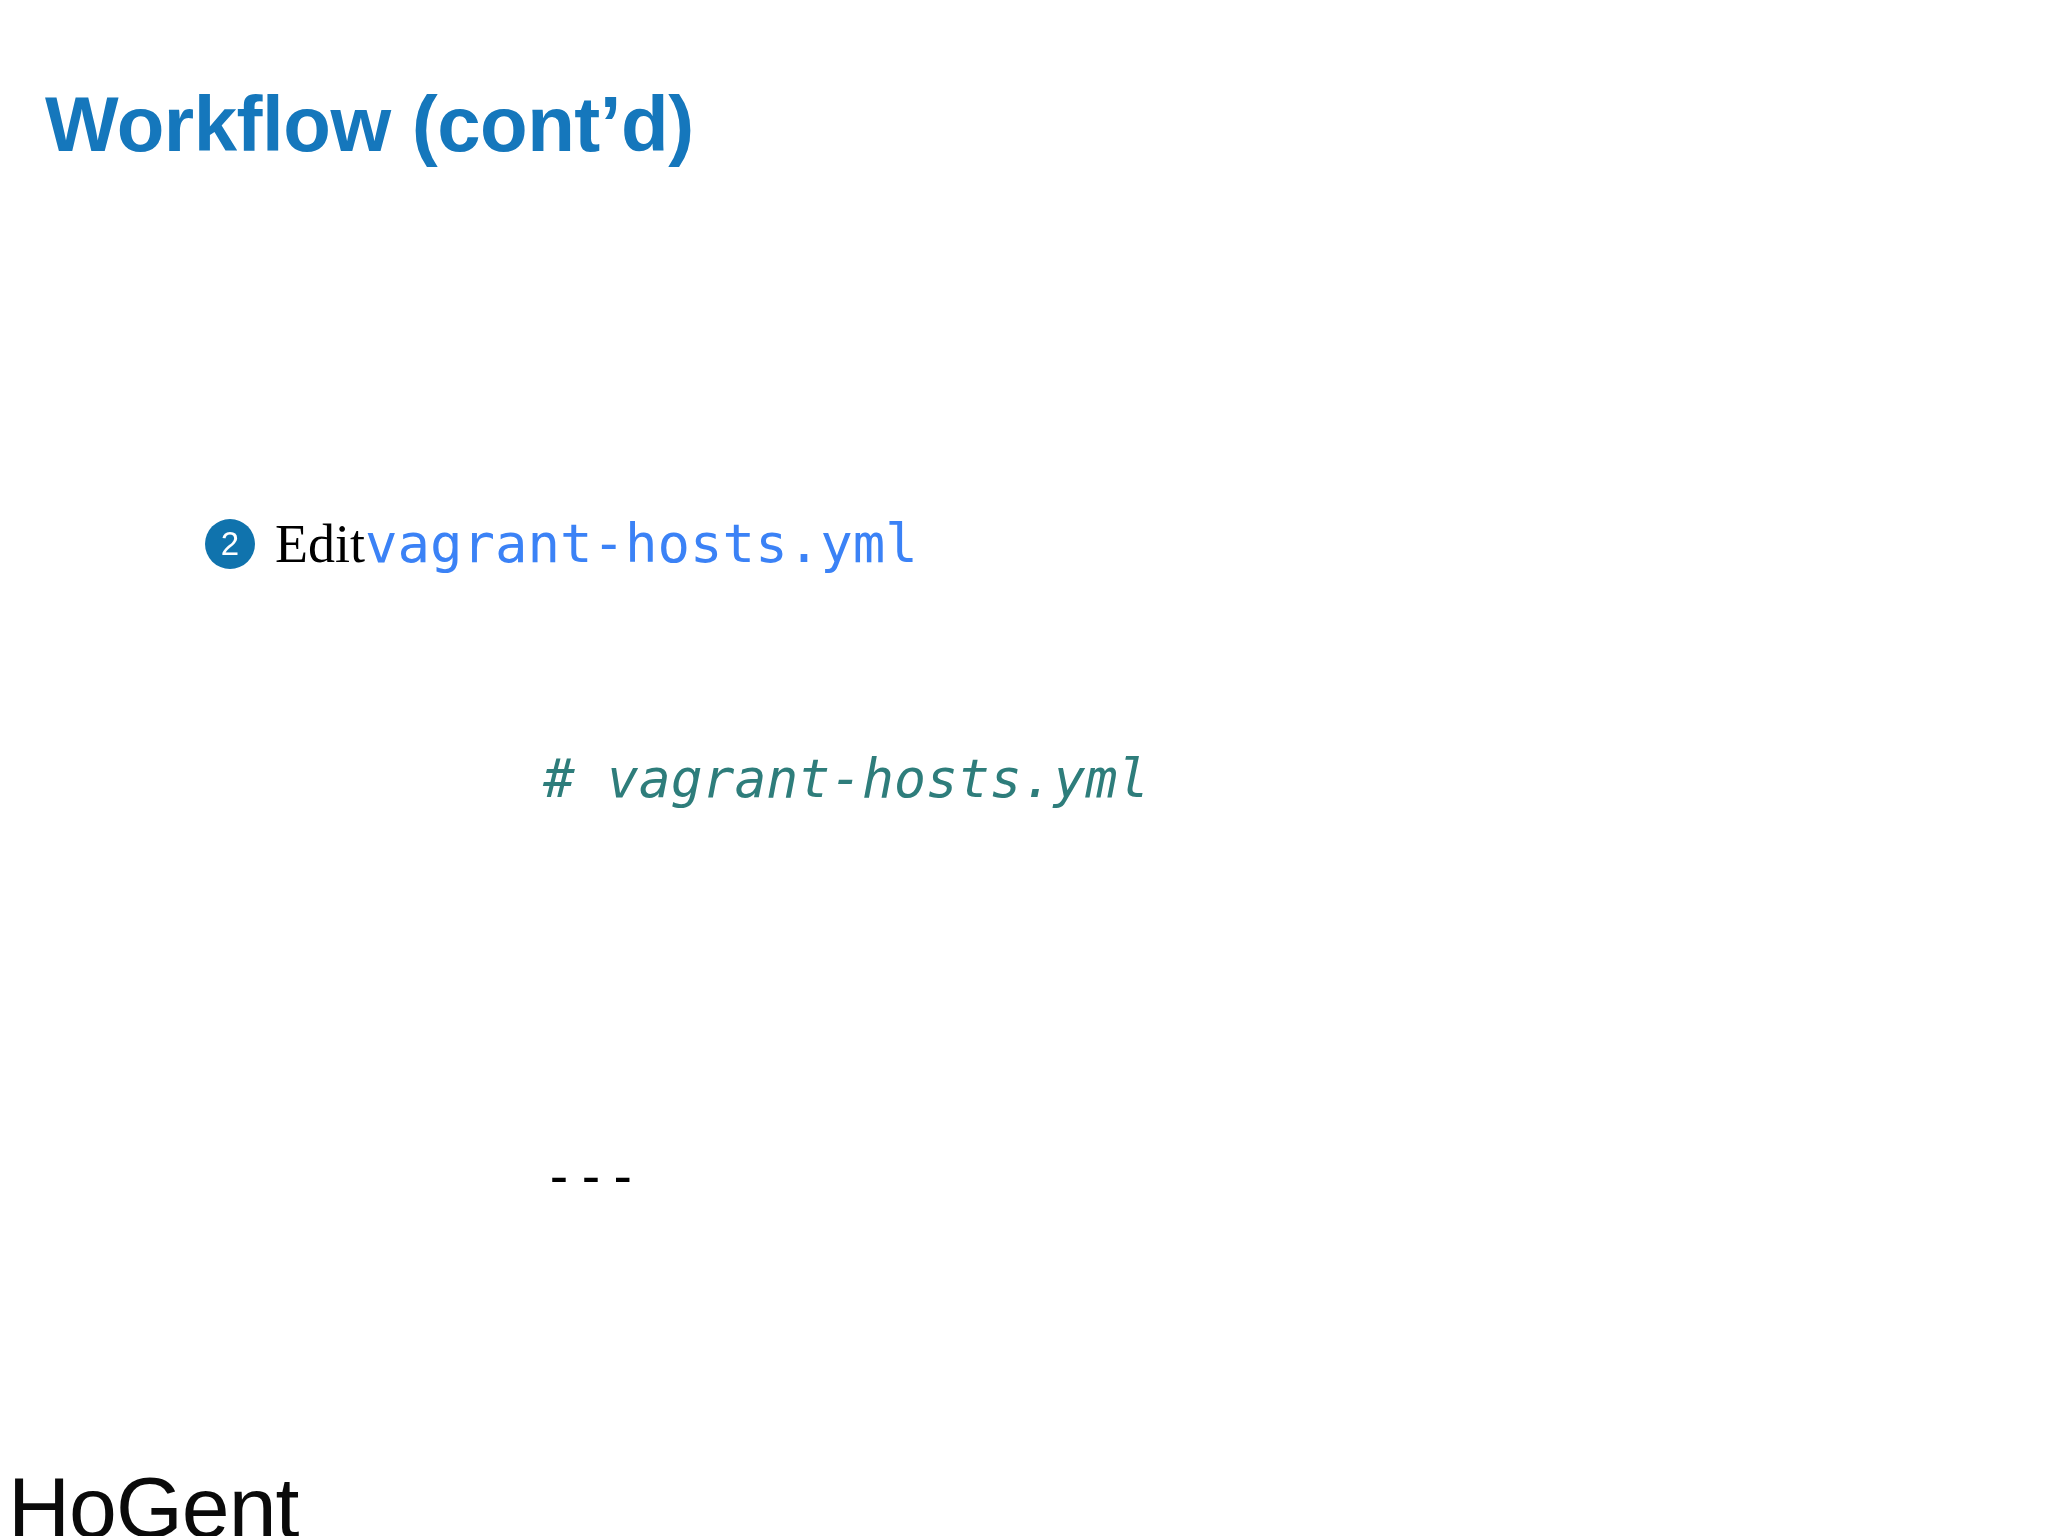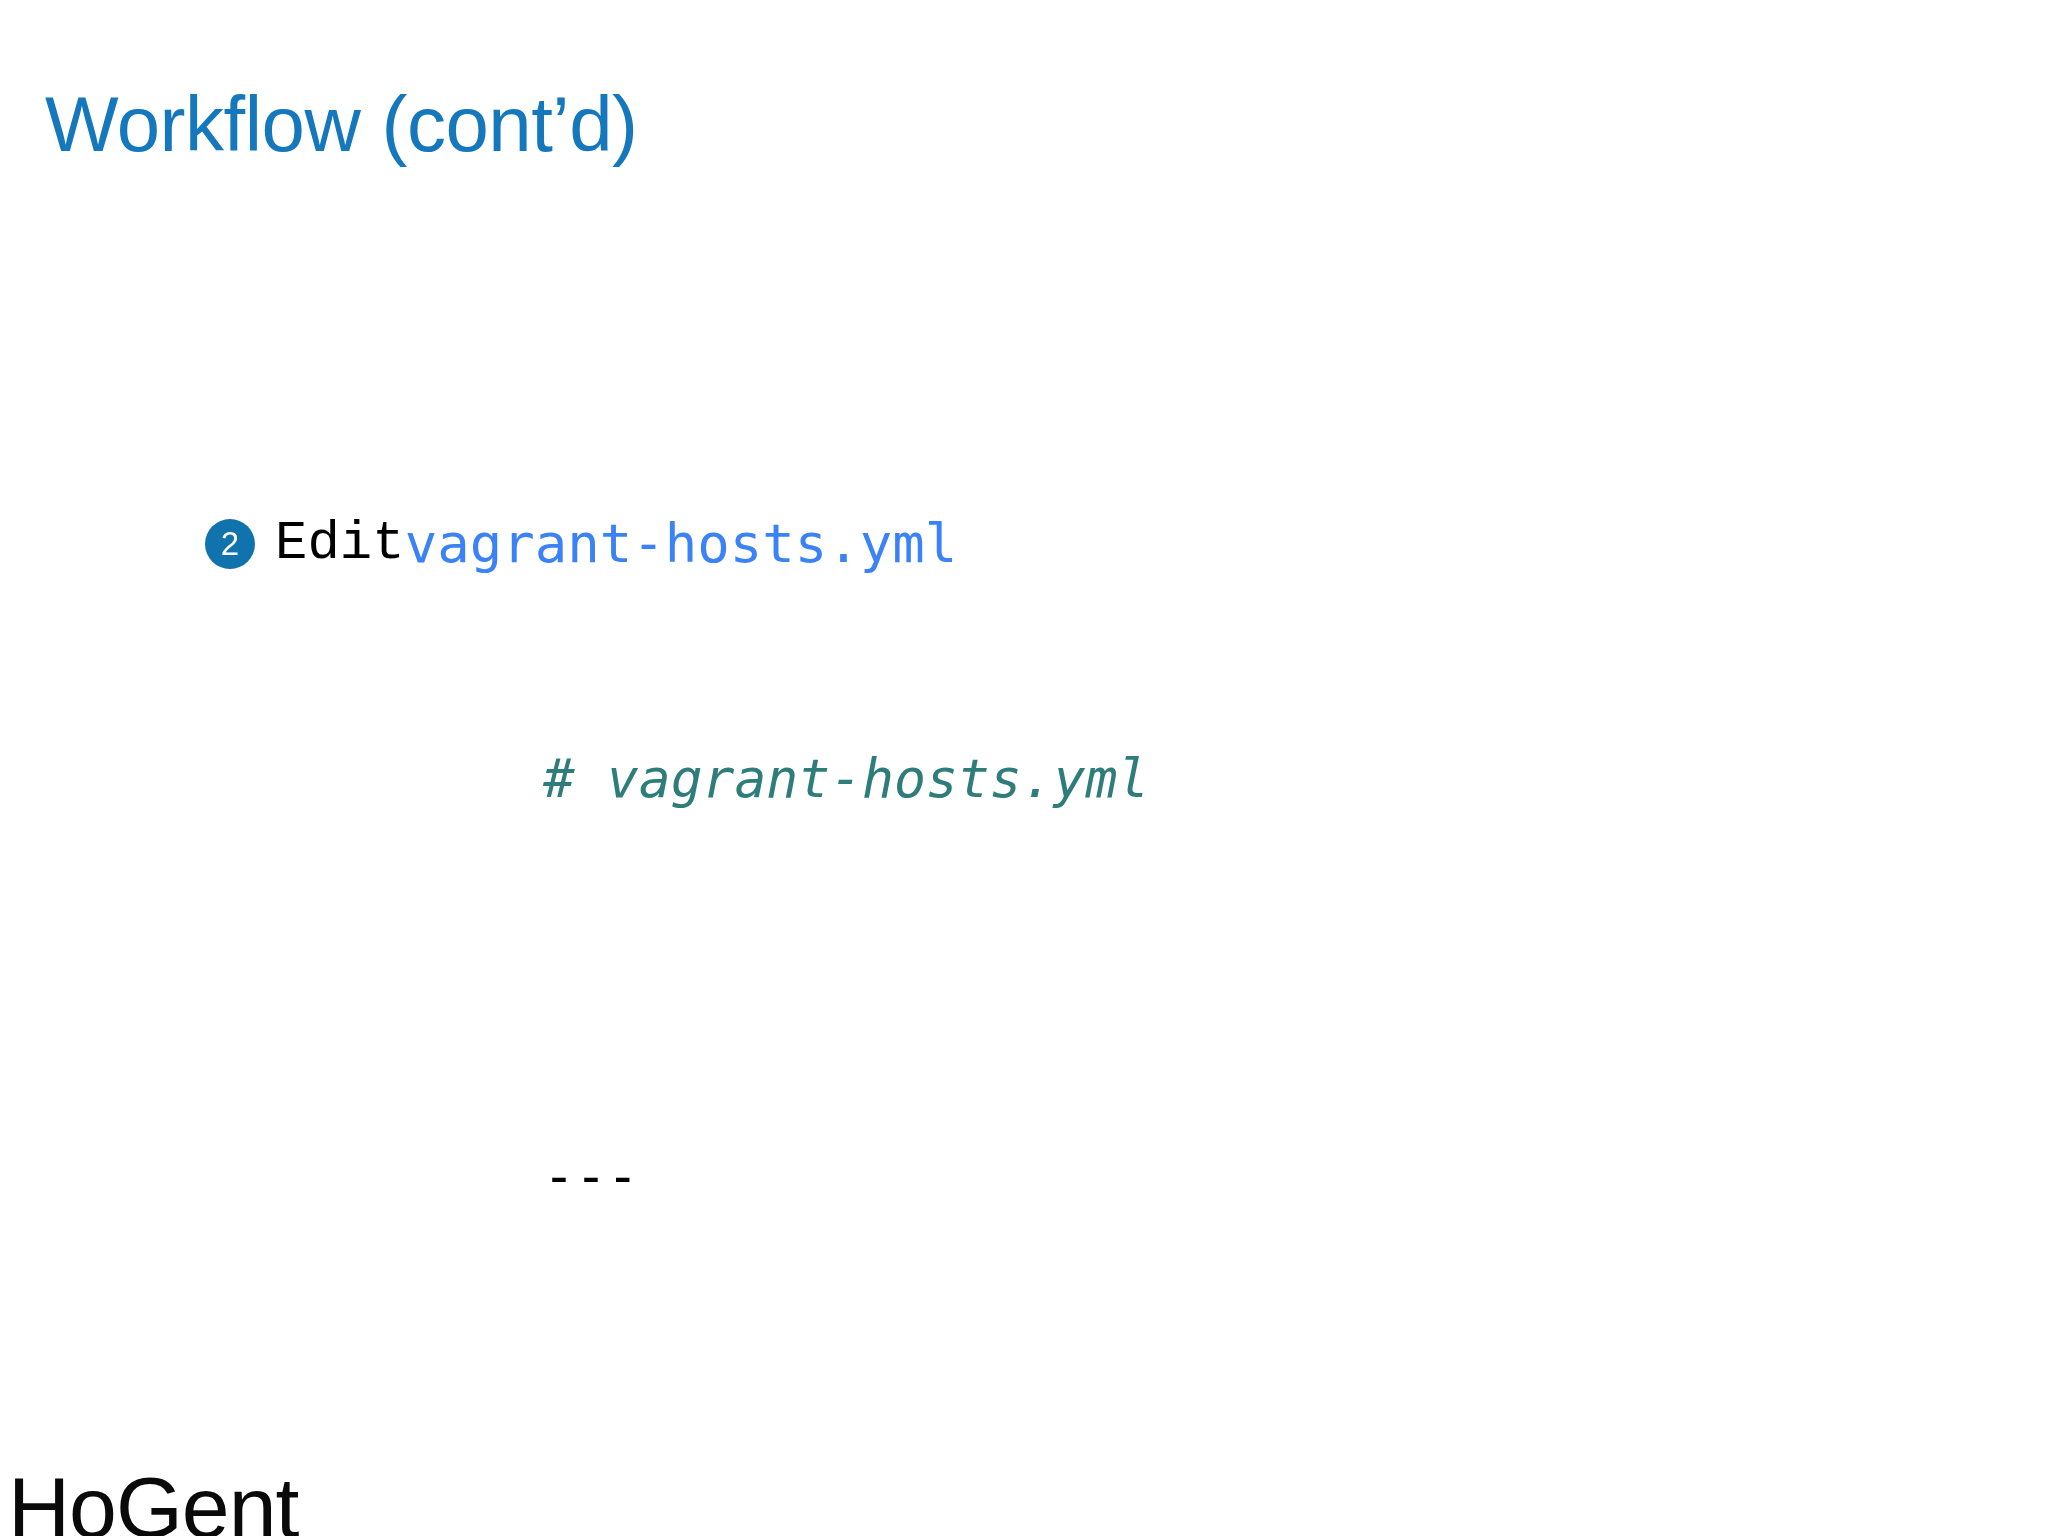--- a/index.html
+++ b/index.html
@@ -19,21 +19,21 @@
     background: #ffffff;
     overflow: hidden;
   }
 
   
   .slide-title {
     position: absolute;
     left: 45px;
     top: 33px;
     font-family: "Liberation Sans", sans-serif;
-    font-weight: normal;
+    font-weight: bold;
     font-size: 78px;
     line-height: 1.0;
     letter-spacing: -0.5px;
     color: #1577bc;
     white-space: nowrap;
   }
 
   
   .content {
     position: absolute;
@@ -61,21 +61,21 @@
     font-family: "Liberation Sans", sans-serif;
     font-size: 33px;
     line-height: 50px;
     text-align: center;
     flex: 0 0 auto;
     margin-right: 20px;
     user-select: none;
   }
 
   .enum-text {
-    font-family: Liberation Mono, monospace;
+    font-family: Liberation Serif, serif;
     font-size: 54px;
     color: #000000;
     line-height: 1;
   }
 
   .enum-code {
     font-family: "DejaVu Serif", "Liberation Serif", serif;
     font-size: 0;
   }
 

